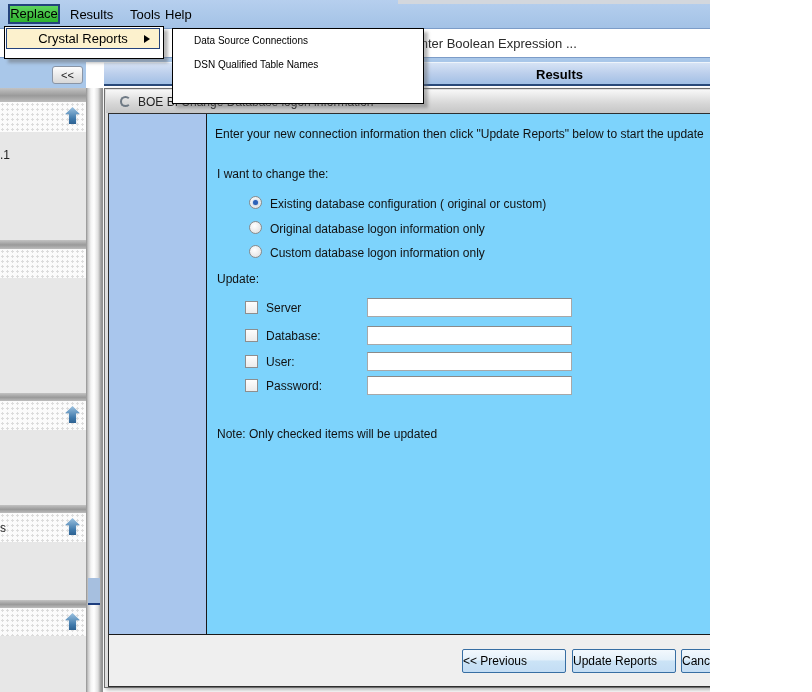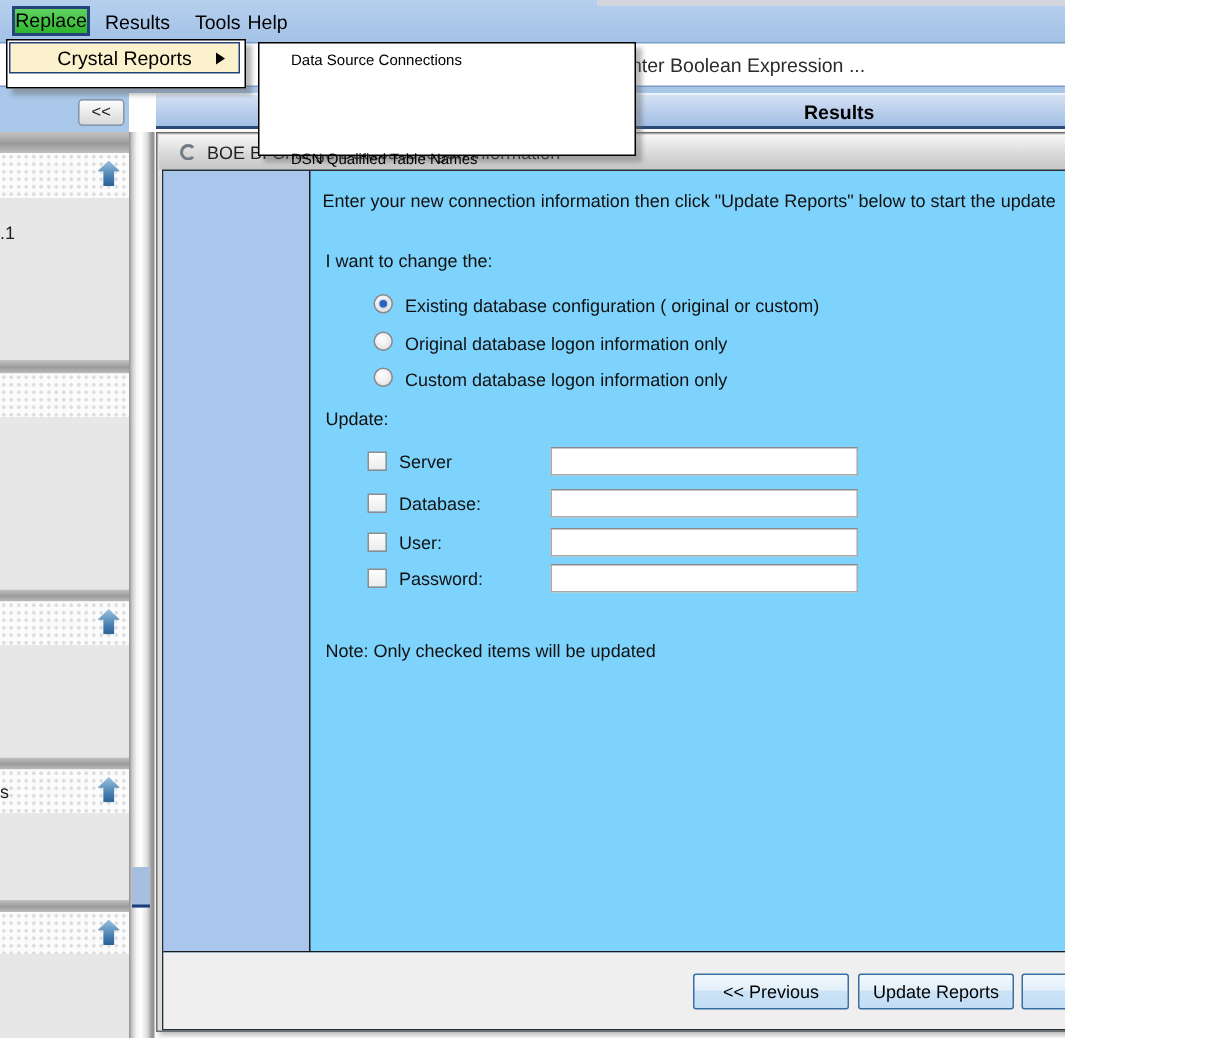--- a/index.html
+++ b/index.html
@@ -78,21 +78,21 @@
   .radio.checked::after { content:""; position:absolute; left:3px; top:3px; width:5px; height:5px;
     border-radius:50%; background:#2d62b8; box-shadow:0 0 2px #5d92d8; }
   .checkbox { position:absolute; width:13px; height:13px; border:1px solid #8e8e8e;
     background:linear-gradient(180deg,#fdfdfd,#ececec); }
   .txt-input { position:absolute; width:205px; height:19px; border:1px solid #a8a8a8;
     border-top-color:#8a8a8a; background:#fff; font-size:12px; padding:0 3px;
     font-family:"Liberation Sans", sans-serif; }
 
   .dlg-btn { position:absolute; top:14px; height:24px; border:1px solid #376ea3; border-radius:2px;
     background:linear-gradient(180deg,#f2f8fd 0%,#e3f0fa 45%,#cbe3f6 50%,#c3ddf4 100%);
-    font-size:12px; color:#000; text-align:center; line-height:22px;
+    font-size:12px; color:#000; line-height:22px;
     font-family:"Liberation Sans", sans-serif; }
 
   
   .menu-panel { background:#ffffff; border:1px solid #000000;
     box-shadow:4px 4px 3px rgba(100,100,100,.45); z-index:30; }
   .menu1 { left:4px; top:26px; width:160px; height:33px; }
   .menu1-item { position:absolute; left:1px; top:1px; width:154px; height:21px;
     background:#fcf1cd; border:1px solid #24427c; font-size:13px;
     text-align:center; line-height:19px; color:#000; }
   .tri-right { position:absolute; right:9px; top:6px; width:0; height:0;
@@ -218,16 +218,16 @@
 
   <div class="abs menu-panel menu1">
     <div class="menu1-item">
       <span>Crystal Reports</span>
       <span class="tri-right"></span>
     </div>
   </div>
 
   <div class="abs menu-panel menu2">
     <div class="menu2-item" style="top:0;">Data Source Connections</div>
-    <div class="menu2-item" style="top:24px;margin-top:42px;">DSN Qualified Table Names</div>
+    <div class="menu2-item" style="top:24px;">DSN Qualified Table Names</div>
   </div>
 
 </div>
 
 </body></html>

